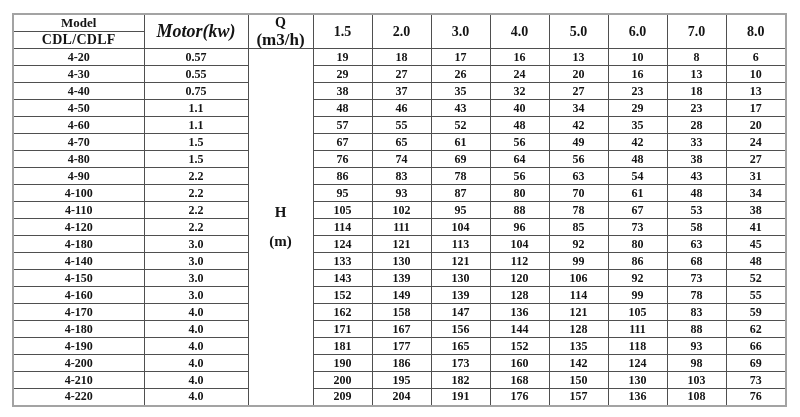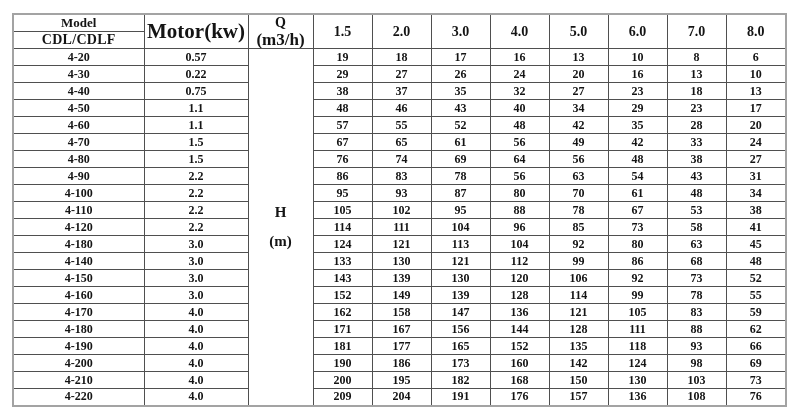--- a/index.html
+++ b/index.html
@@ -34,21 +34,21 @@
     padding: 0;
     overflow: hidden;
     white-space: nowrap;
   }
   thead tr.header-top    { height: 14px; }
   thead tr.header-sub    { height: 16px; }
   tbody tr               { height: 17px; }
 
   th.model-header        { font-size: 13px; }
   th.model-sub-header    { font-size: 14px; letter-spacing: 0.3px; }
-  th.motor-header        { font-size: 21px; }
+  th.motor-header        { font-size: 18px; font-style: italic; }
   th.q-header            { font-size: 14px; line-height: 1; }
   th.q-header .q-unit    { font-size: 17px; margin-top: 1px; }
   th.flow-header         { font-size: 14px; }
 
   td.model-cell          { font-size: 12px; }
   td.motor-cell          { font-size: 12px; }
   td.head-value-cell     { font-size: 12px; }
   td.head-unit-cell      { font-size: 15px; }
   td.head-unit-cell .h-label { margin-bottom: 12px; }
 </style>
@@ -105,21 +105,21 @@
           <td class="head-value-cell">18</td>
           <td class="head-value-cell">17</td>
           <td class="head-value-cell">16</td>
           <td class="head-value-cell">13</td>
           <td class="head-value-cell">10</td>
           <td class="head-value-cell">8</td>
           <td class="head-value-cell">6</td>
         </tr>
         <tr>
           <td class="model-cell">4-30</td>
-          <td class="motor-cell">0.22</td>
+          <td class="motor-cell">0.55</td>
           <td class="head-value-cell">29</td>
           <td class="head-value-cell">27</td>
           <td class="head-value-cell">26</td>
           <td class="head-value-cell">24</td>
           <td class="head-value-cell">20</td>
           <td class="head-value-cell">16</td>
           <td class="head-value-cell">13</td>
           <td class="head-value-cell">10</td>
         </tr>
         <tr>

